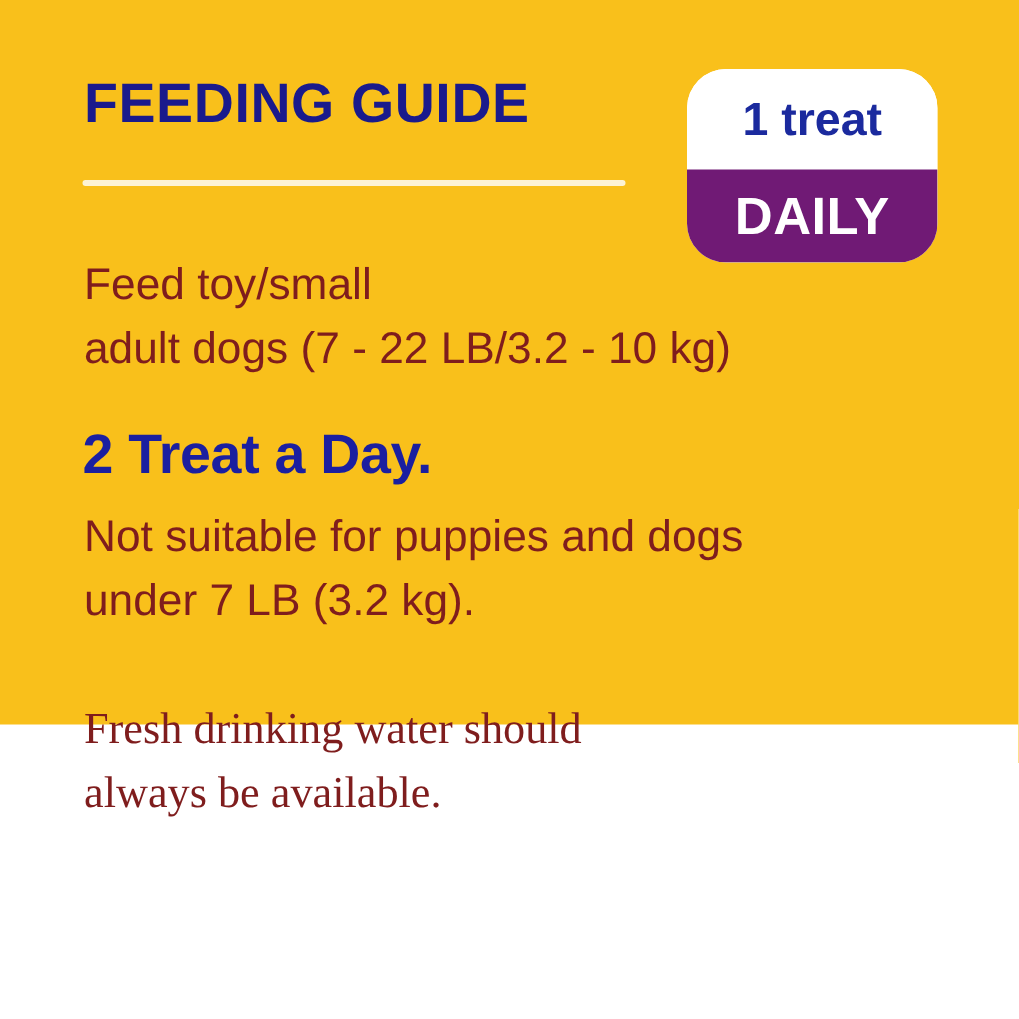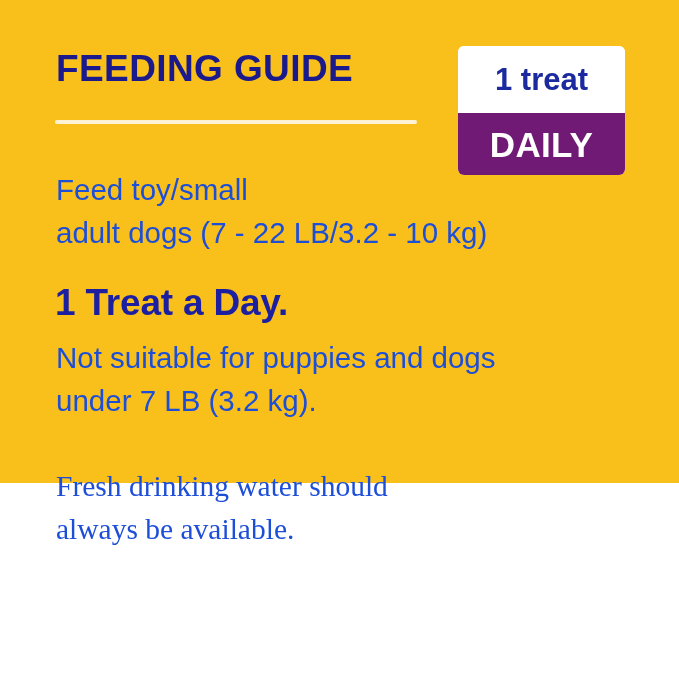--- a/index.html
+++ b/index.html
@@ -53,21 +53,21 @@
     border-radius: 2px;
   }
 
   
   #daily-badge {
     position: absolute;
     left: 458px;
     top: 46px;
     width: 167px;
     height: 129px;
-    border-radius: 6px;
+    border-radius: 26px;
     overflow: hidden;
     background: #FFFFFF;
   }
   #badge-top {
     position: absolute;
     left: 0;
     top: 0;
     width: 100%;
     height: 67px;
     background: #FFFFFF;
@@ -102,21 +102,21 @@
     white-space: nowrap;
   }
 
   
   .body-para {
     position: absolute;
     left: 56px;
     width: 600px;
     font-size: 29.5px;
     line-height: 43px;
-    color: #1d4ed8;
+    color: #7f1d1d;
     white-space: pre-line;
   }
 
   #para-feeding   { top: 168px; }
   #para-not-suit  { top: 336px; }
   #para-water     { top: 465px; font-family: Liberation Serif, serif; }
 
   #treat-headline {
     position: absolute;
     left: 55px;
@@ -147,21 +147,21 @@
       <div id="badge-bottom">
         <span id="badge-bottom-label">DAILY</span>
       </div>
     </div>
 
   </div>
 
   <div class="body-para" id="para-feeding">Feed toy/small
 adult dogs (7 - 22 LB/3.2 - 10 kg)</div>
 
-  <div id="treat-headline">1 Treat a Day.</div>
+  <div id="treat-headline">2 Treat a Day.</div>
 
   <div class="body-para" id="para-not-suit">Not suitable for puppies and dogs
 under 7 LB (3.2 kg).</div>
 
   <div class="body-para" id="para-water">Fresh drinking water should
 always be available.</div>
 
 </div>
 
 </body></html>

